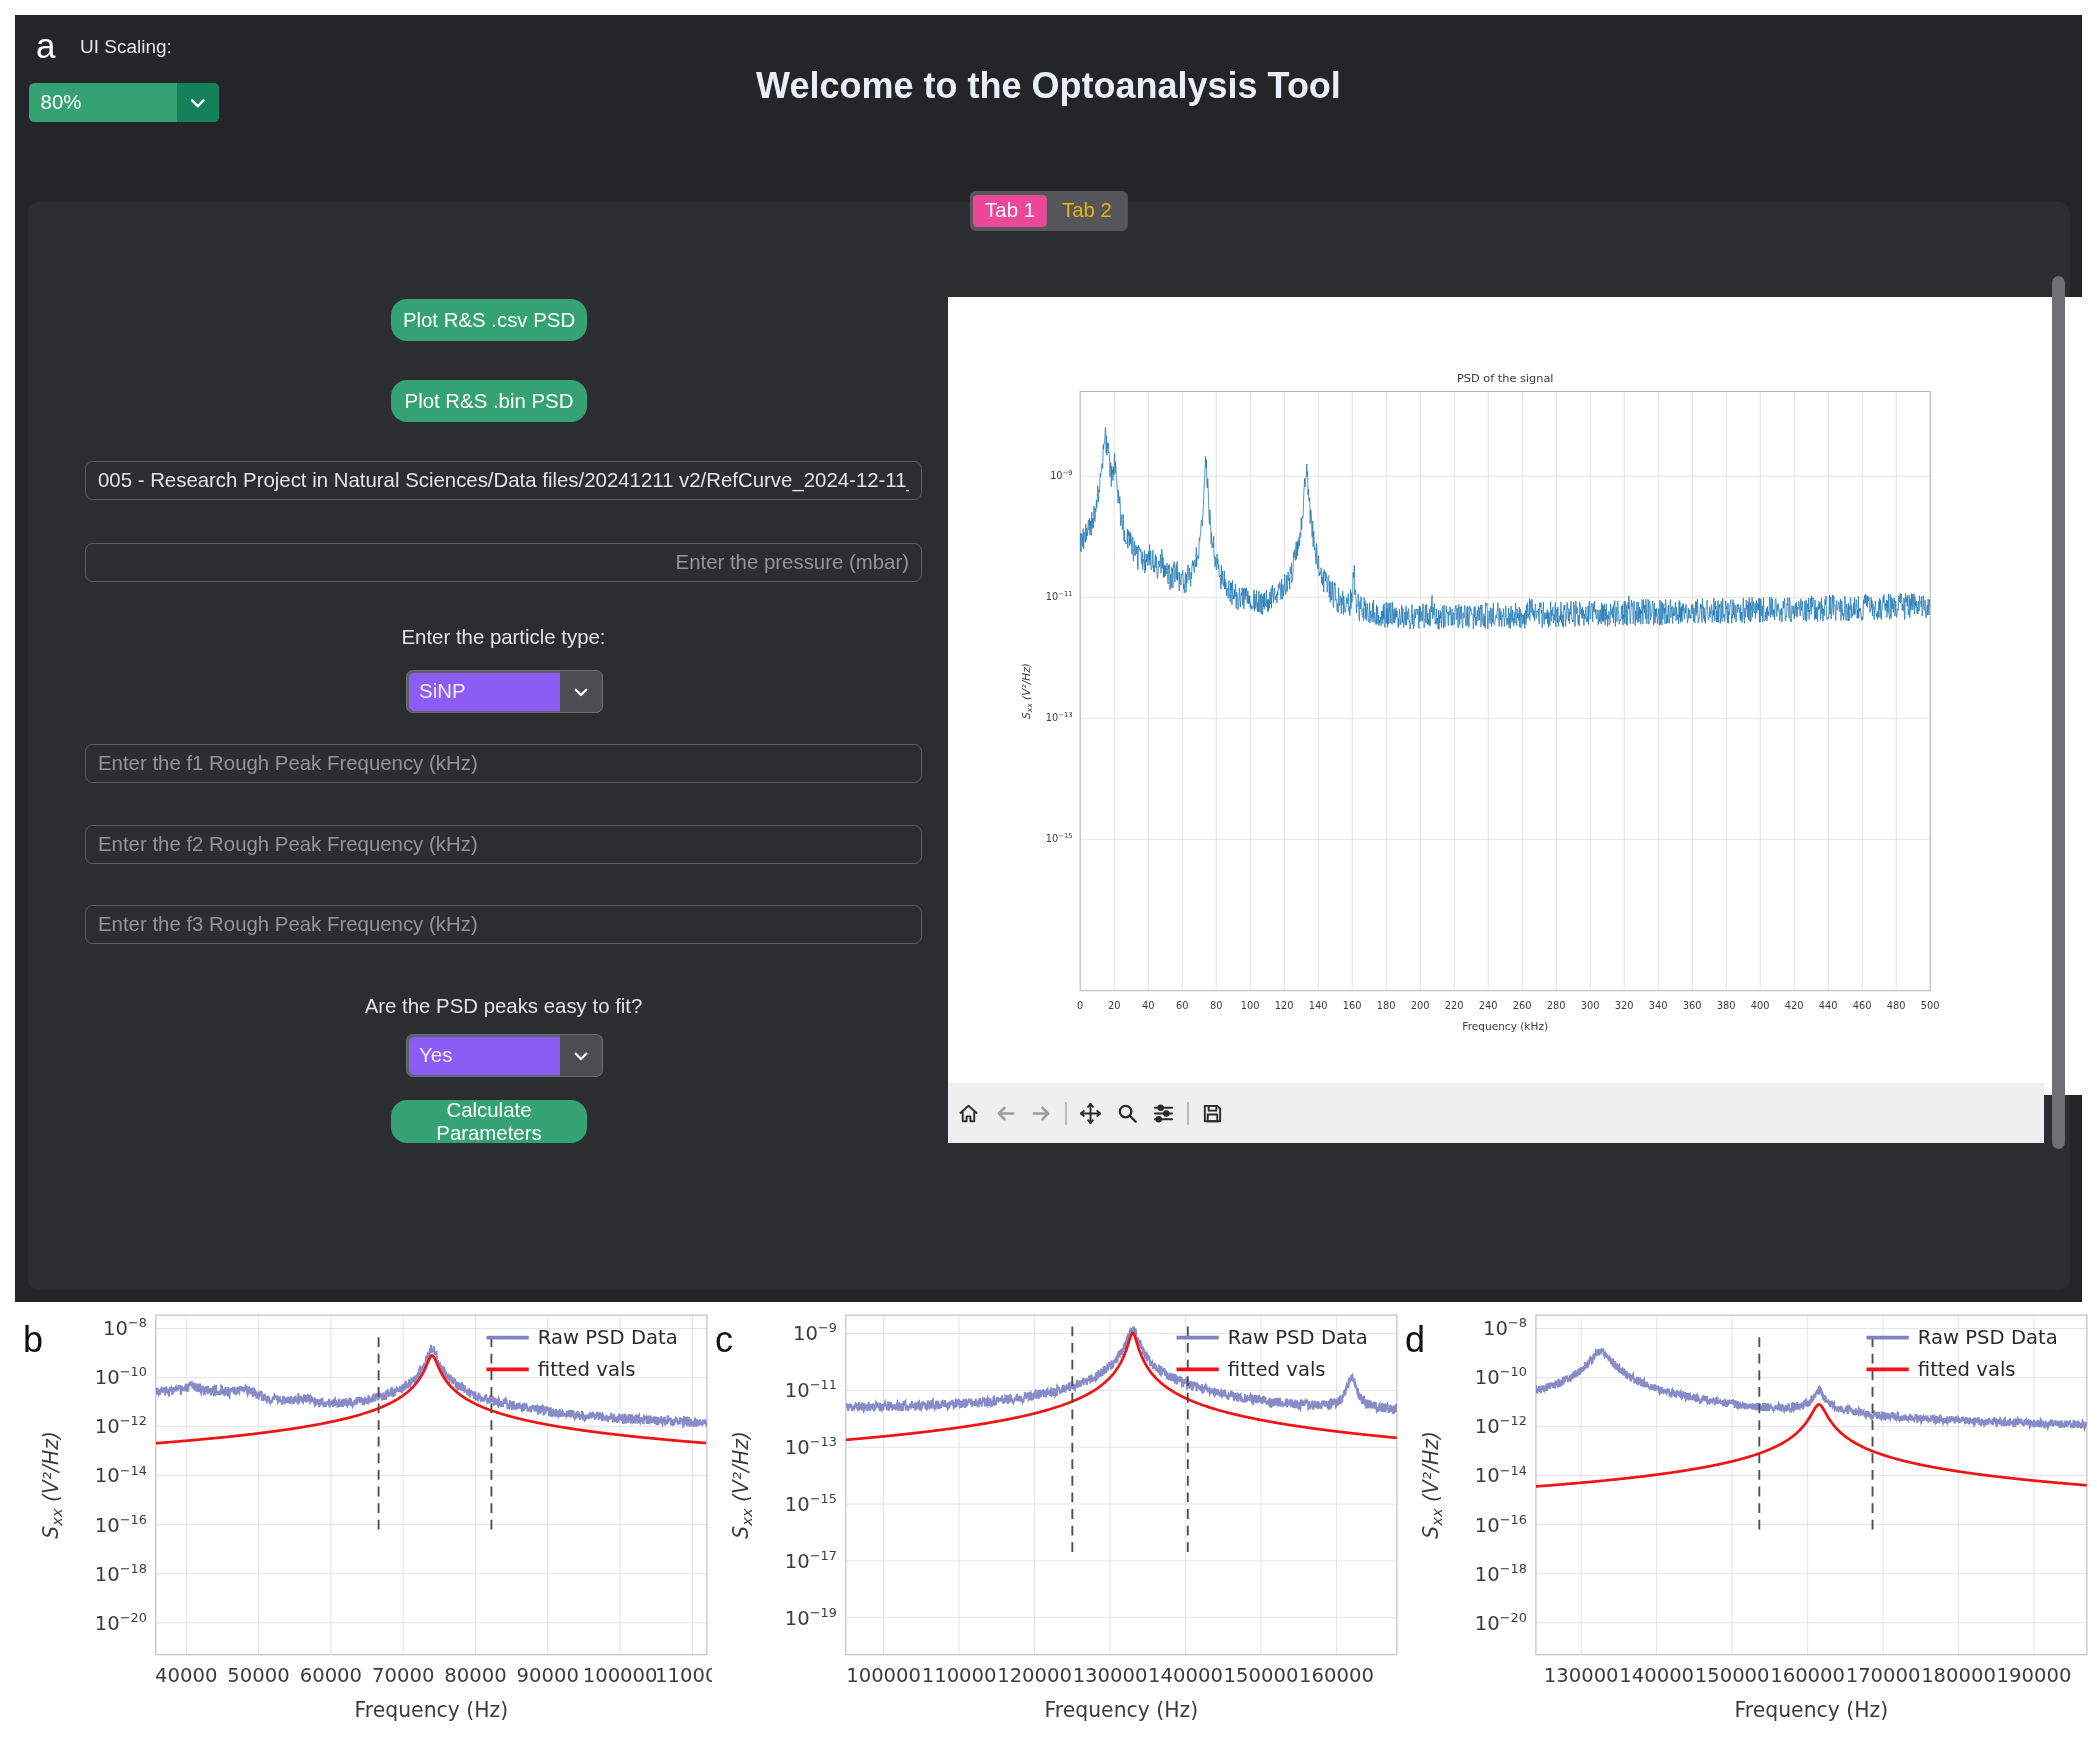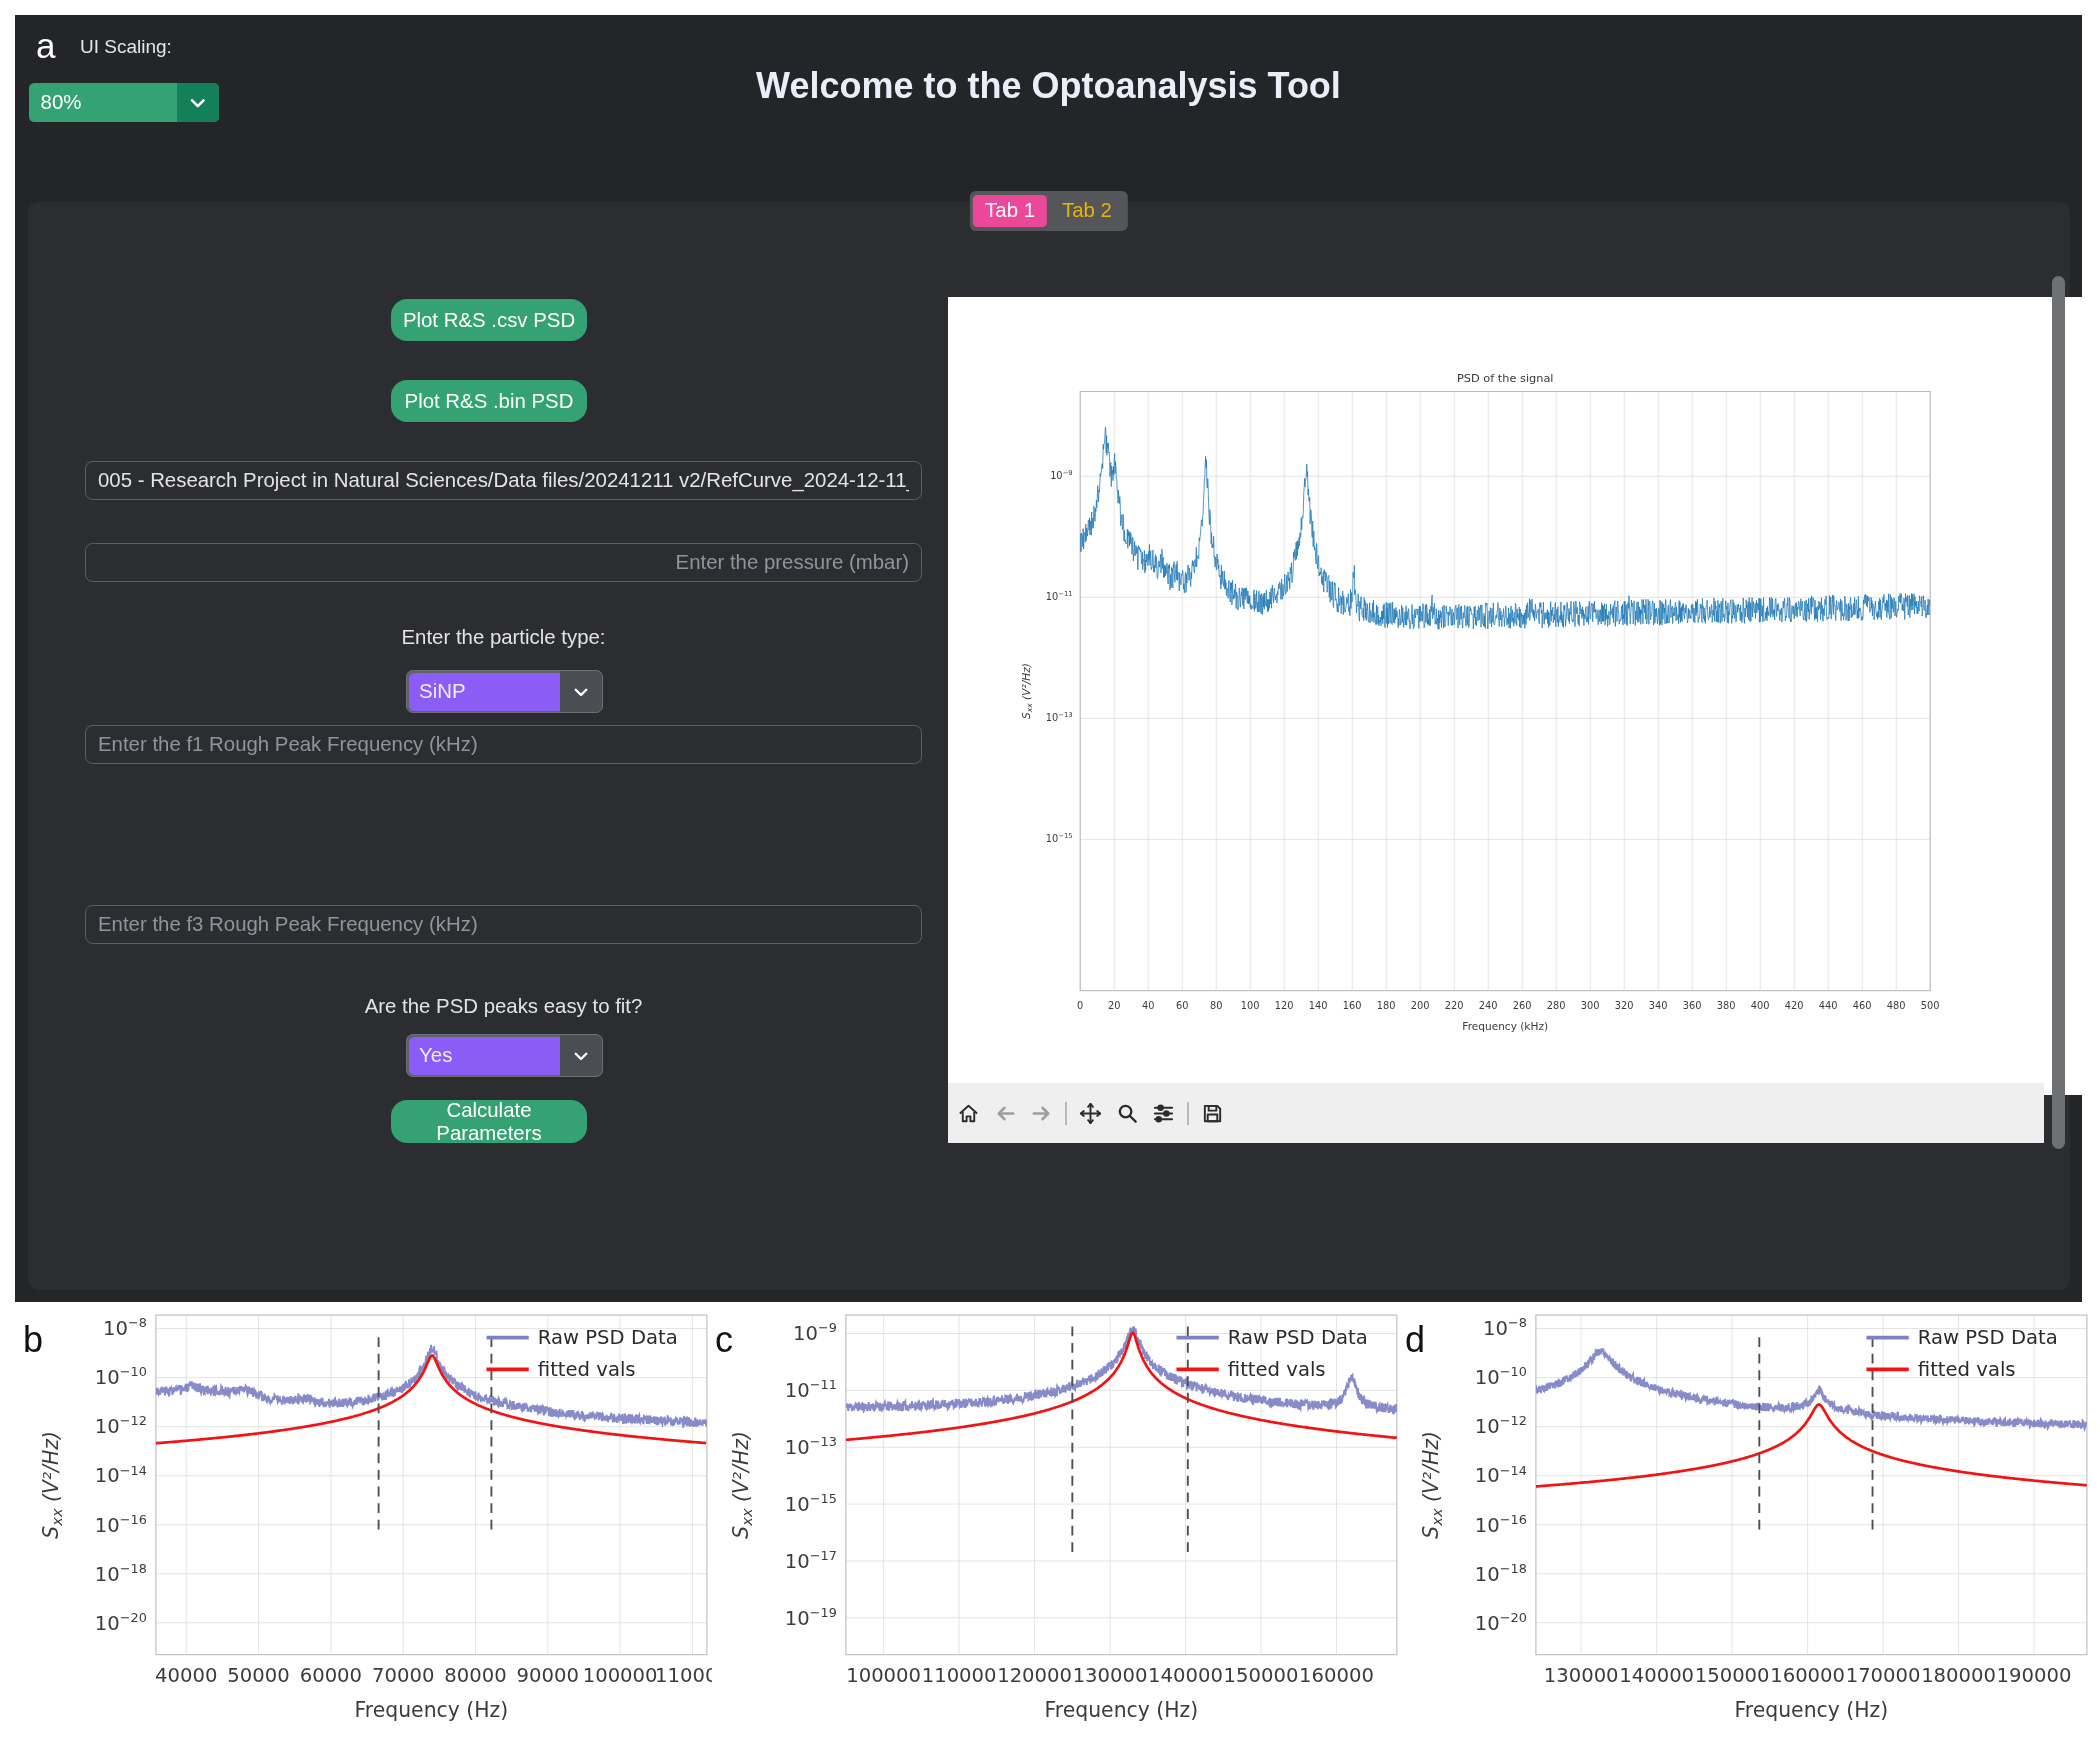--- a/index.html
+++ b/index.html
@@ -84,22 +84,23 @@
 
       <div class="select-dark" style="top:468px;">
         <span class="val">SiNP</span>
         <span class="chev">
           <svg width="18" height="18" viewBox="0 0 24 24">
               <polyline points="5,9 12,16 19,9" fill="none" stroke="#fff" stroke-width="3.2" stroke-linecap="round" stroke-linejoin="round"></polyline>
             </svg>
         </span>
       </div>
 
-      <input class="input-dark" style="top: 523px;" type="text" placeholder="Enter the f1 Rough Peak Frequency (kHz)">
-
+      <input class="input-dark" style="top: 542px;" type="text" placeholder="Enter the f1 Rough Peak Frequency (kHz)">
+
+      <input class="input-dark" style="top: 623px;" type="text" placeholder="Enter the f2 Rough Peak Frequency (kHz)">
 
       <input class="input-dark" style="top: 703px;" type="text" placeholder="Enter the f3 Rough Peak Frequency (kHz)">
 
       <div class="center-label" style="top:793px;">Are the PSD peaks easy to fit?</div>
 
       <div class="select-dark" style="top:832px;">
         <span class="val">Yes</span>
         <span class="chev">
           <svg width="18" height="18" viewBox="0 0 24 24">
               <polyline points="5,9 12,16 19,9" fill="none" stroke="#fff" stroke-width="3.2" stroke-linecap="round" stroke-linejoin="round"></polyline>

